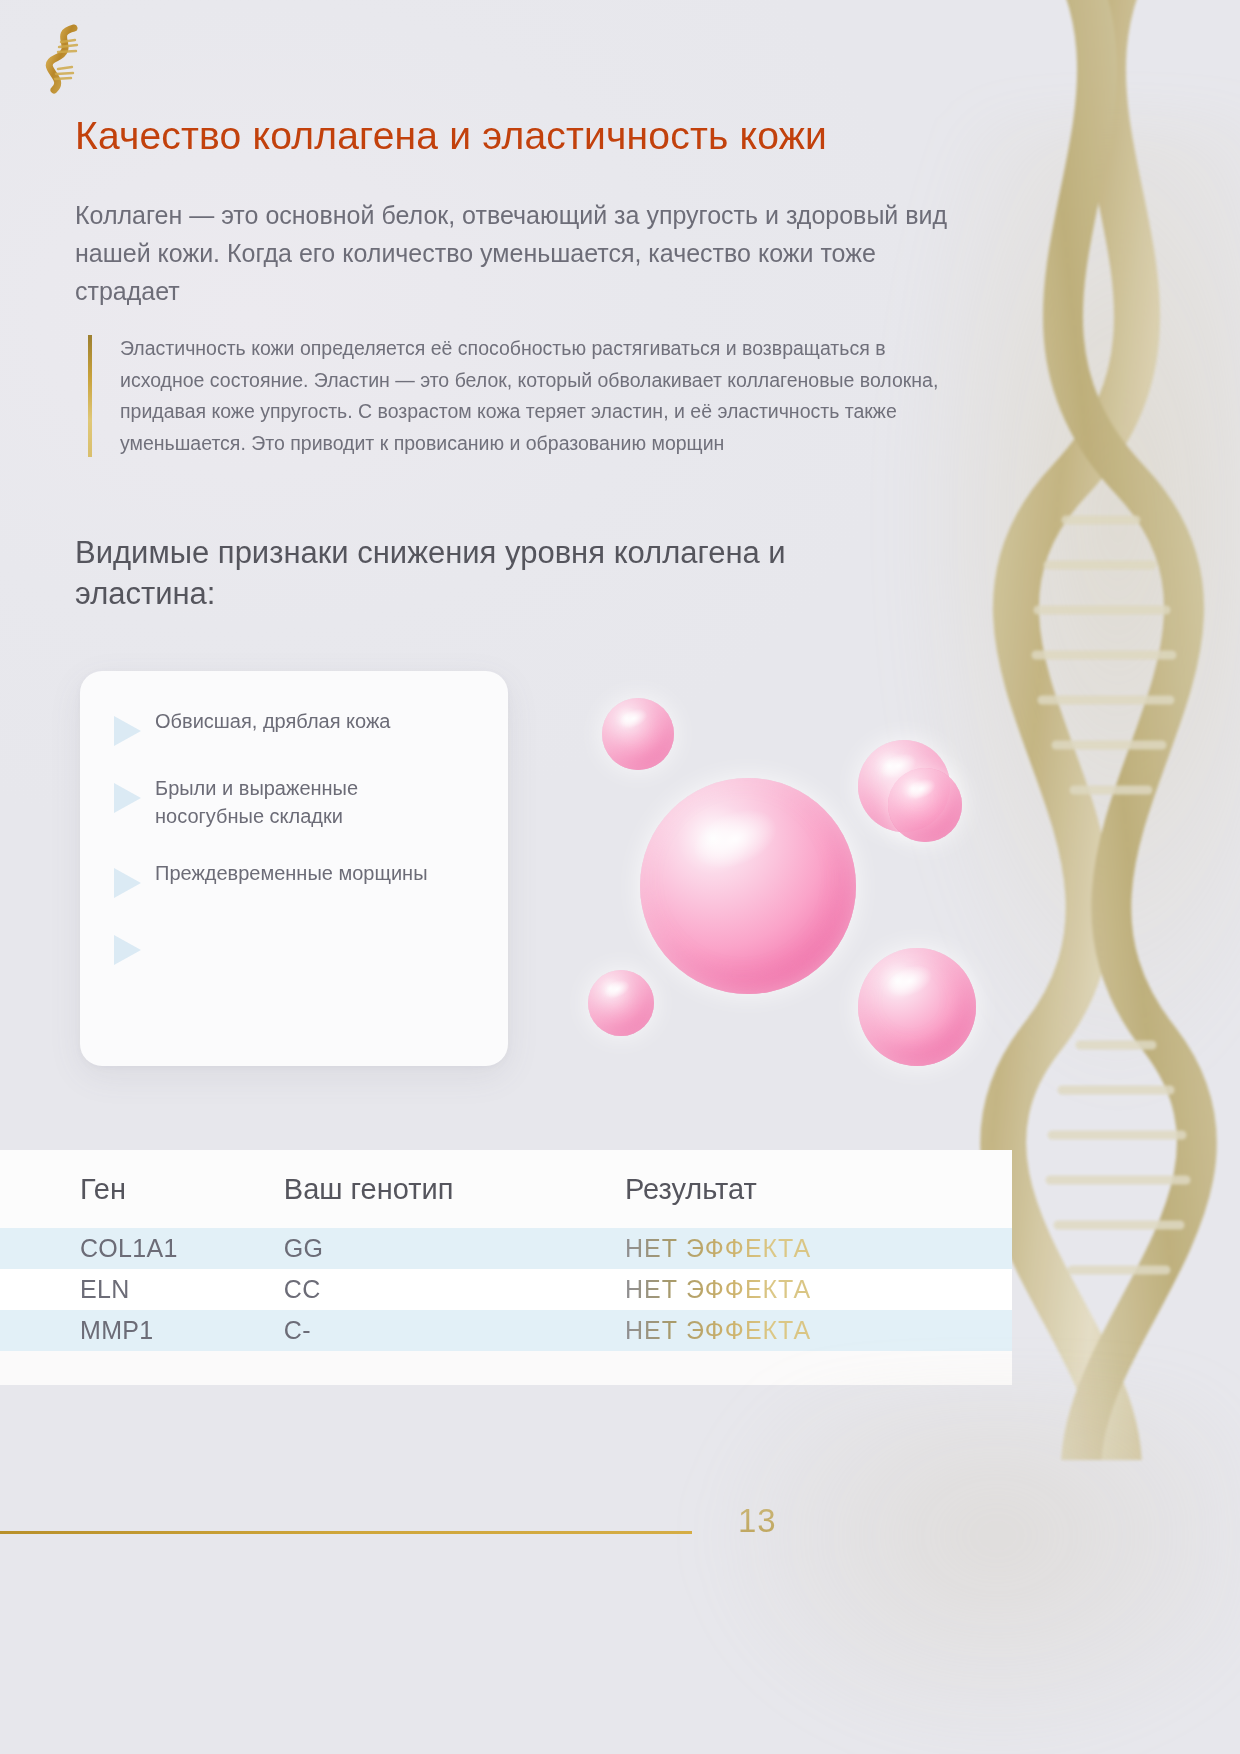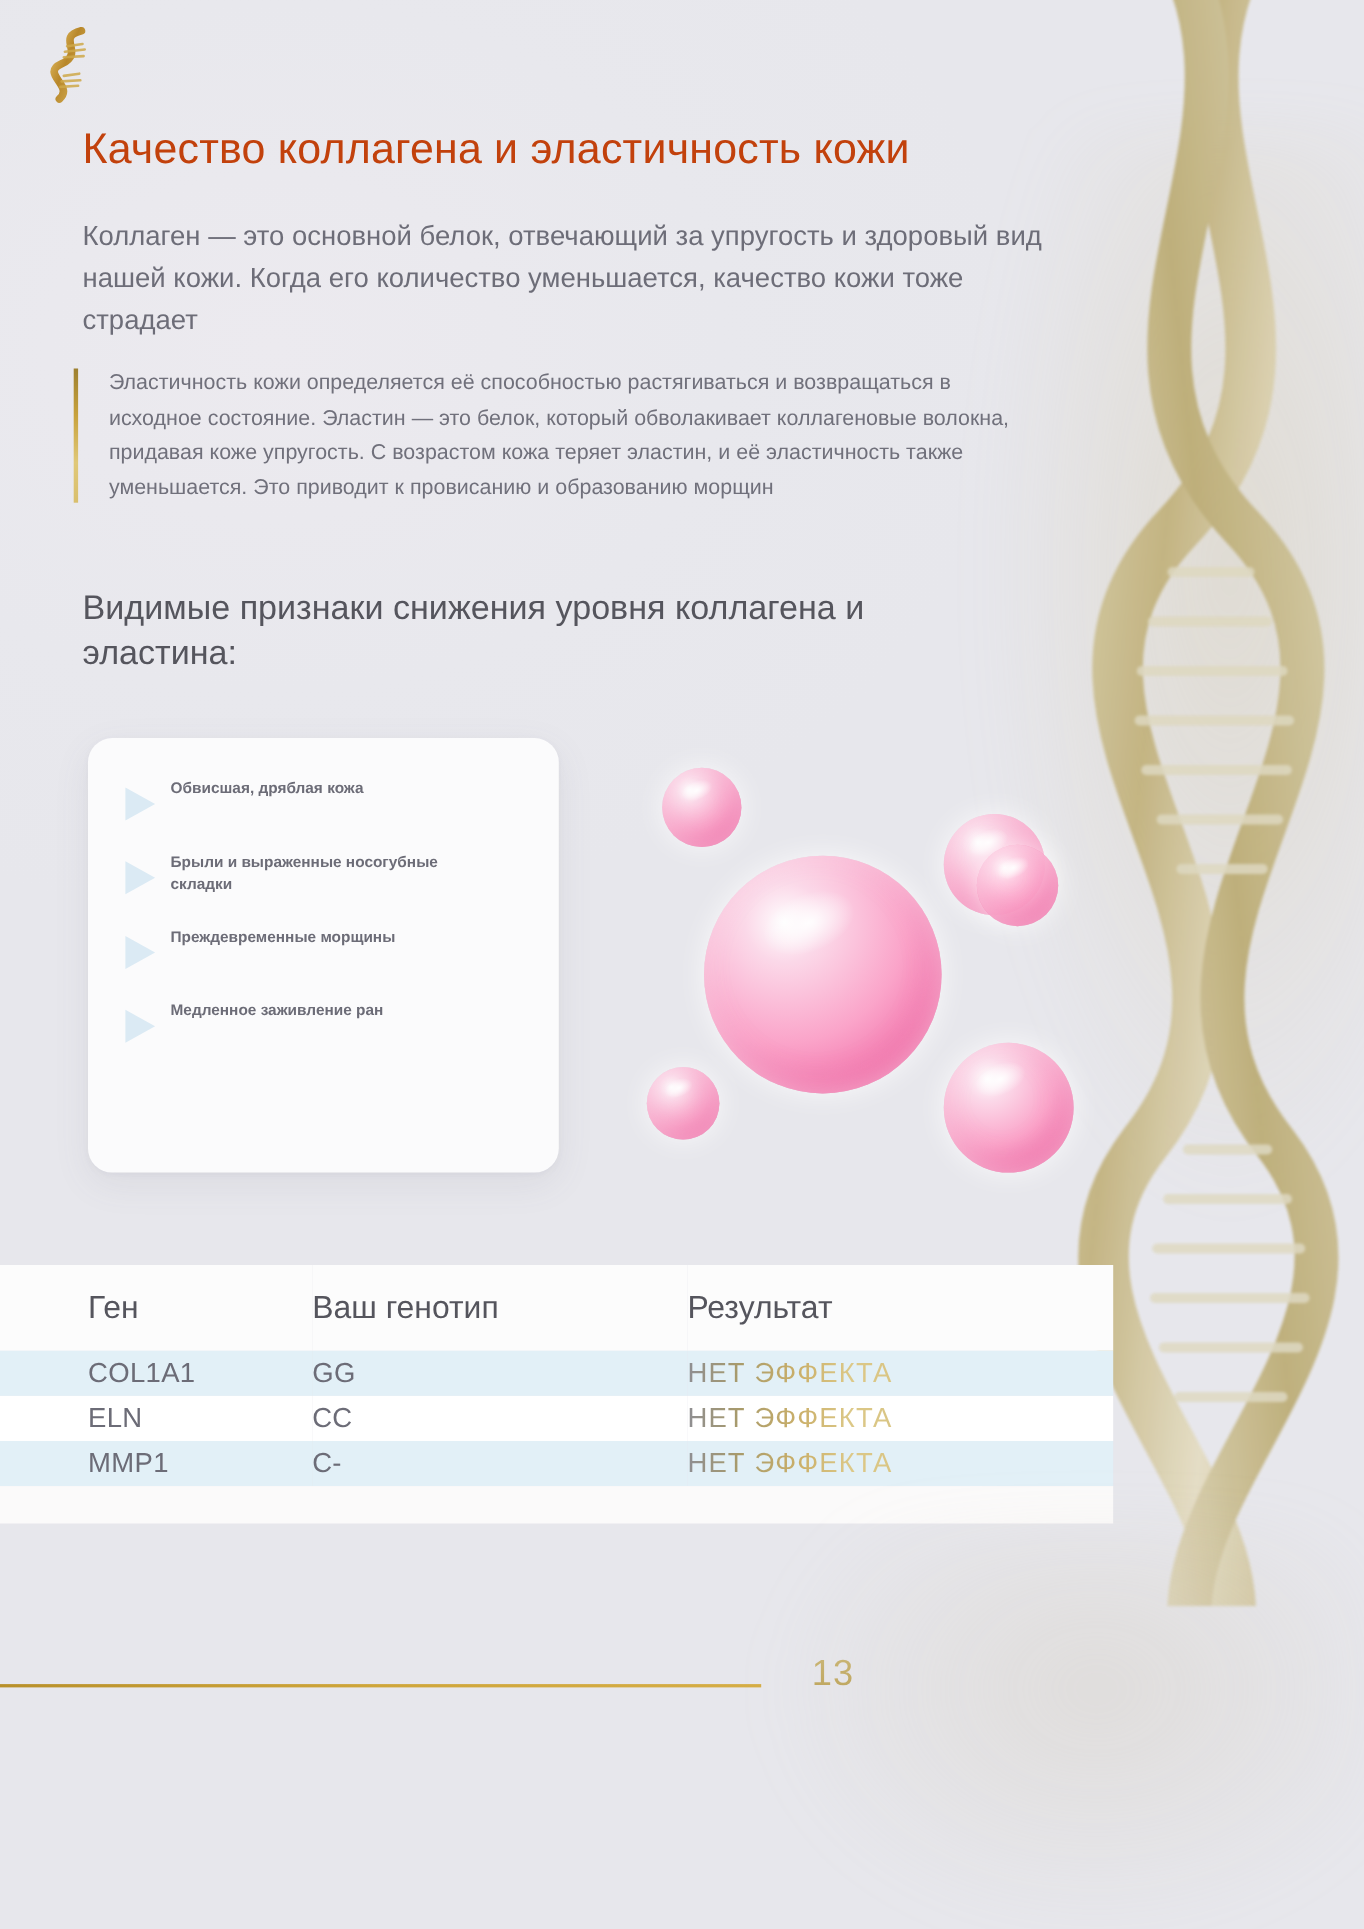--- a/index.html
+++ b/index.html
@@ -76,21 +76,21 @@
     width: 900px;
     font-size: 25px;
     font-weight: 300;
     line-height: 1.52;
     color: #6d6d78;
   }
 
   
   .quote {
     position: absolute;
-    left: 67px; top: 333px;
+    left: 88px; top: 333px;
     width: 880px;
     padding-left: 32px;
     font-size: 19.5px;
     font-weight: 300;
     line-height: 1.62;
     color: #70707b;
   }
   .quote::before {
     content: "";
     position: absolute;
@@ -130,22 +130,22 @@
   .tri-icon {
     flex: 0 0 auto;
     width: 0; height: 0;
     margin-top: 15px;
     margin-left: 16px;
     border-top: 15px solid transparent;
     border-bottom: 15px solid transparent;
     border-left: 27px solid #dbeaf4;
   }
   .sign-text {
-    font-size: 14px;
-    font-weight: 700;
+    font-size: 20px;
+    font-weight: 400;
     line-height: 1.42;
     color: #6c6c77;
     padding-top: 6px;
     max-width: 300px;
   }
 
   
   .bubbles {
     position: absolute;
     left: 540px; top: 660px;
@@ -329,21 +329,20 @@
     <div class="sign-row">
       <span class="tri-icon"></span>
       <span class="sign-text">Брыли и выраженные носогубные складки</span>
     </div>
     <div class="sign-row">
       <span class="tri-icon"></span>
       <span class="sign-text">Преждевременные морщины</span>
     </div>
     <div class="sign-row">
       <span class="tri-icon"></span>
-      <span class="sign-text">Медленное заживление ран</span>
     </div>
   </div>
 
   <div class="bubbles">
     <span class="bub bub-1"></span>
     <span class="bub bub-3"></span>
     <span class="bub bub-4"></span>
     <span class="bub bub-big"></span>
     <span class="bub bub-5"></span>
     <span class="bub bub-6"></span>

